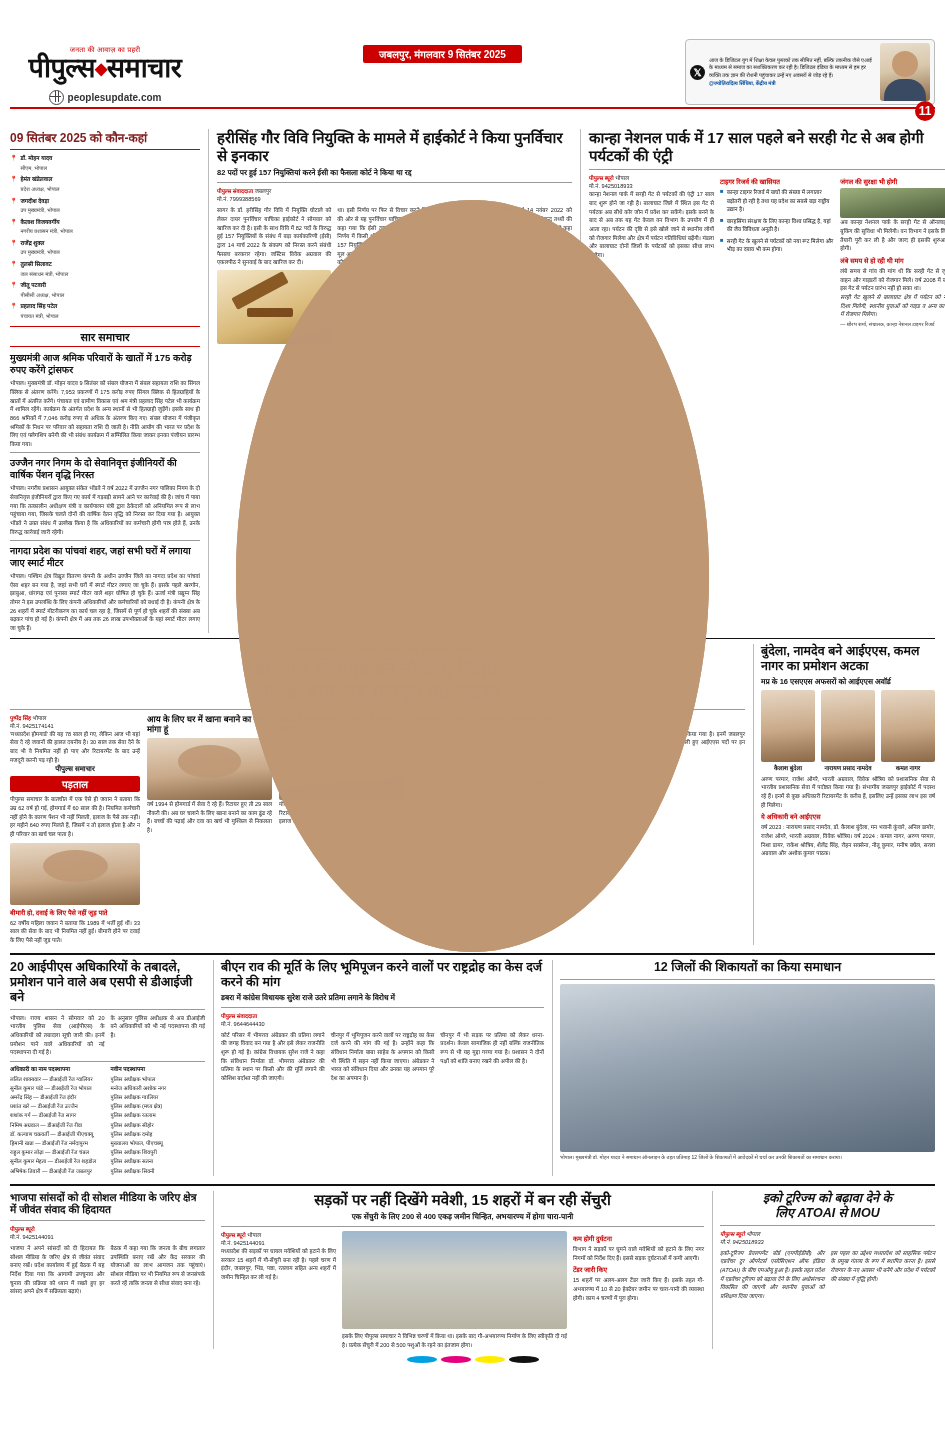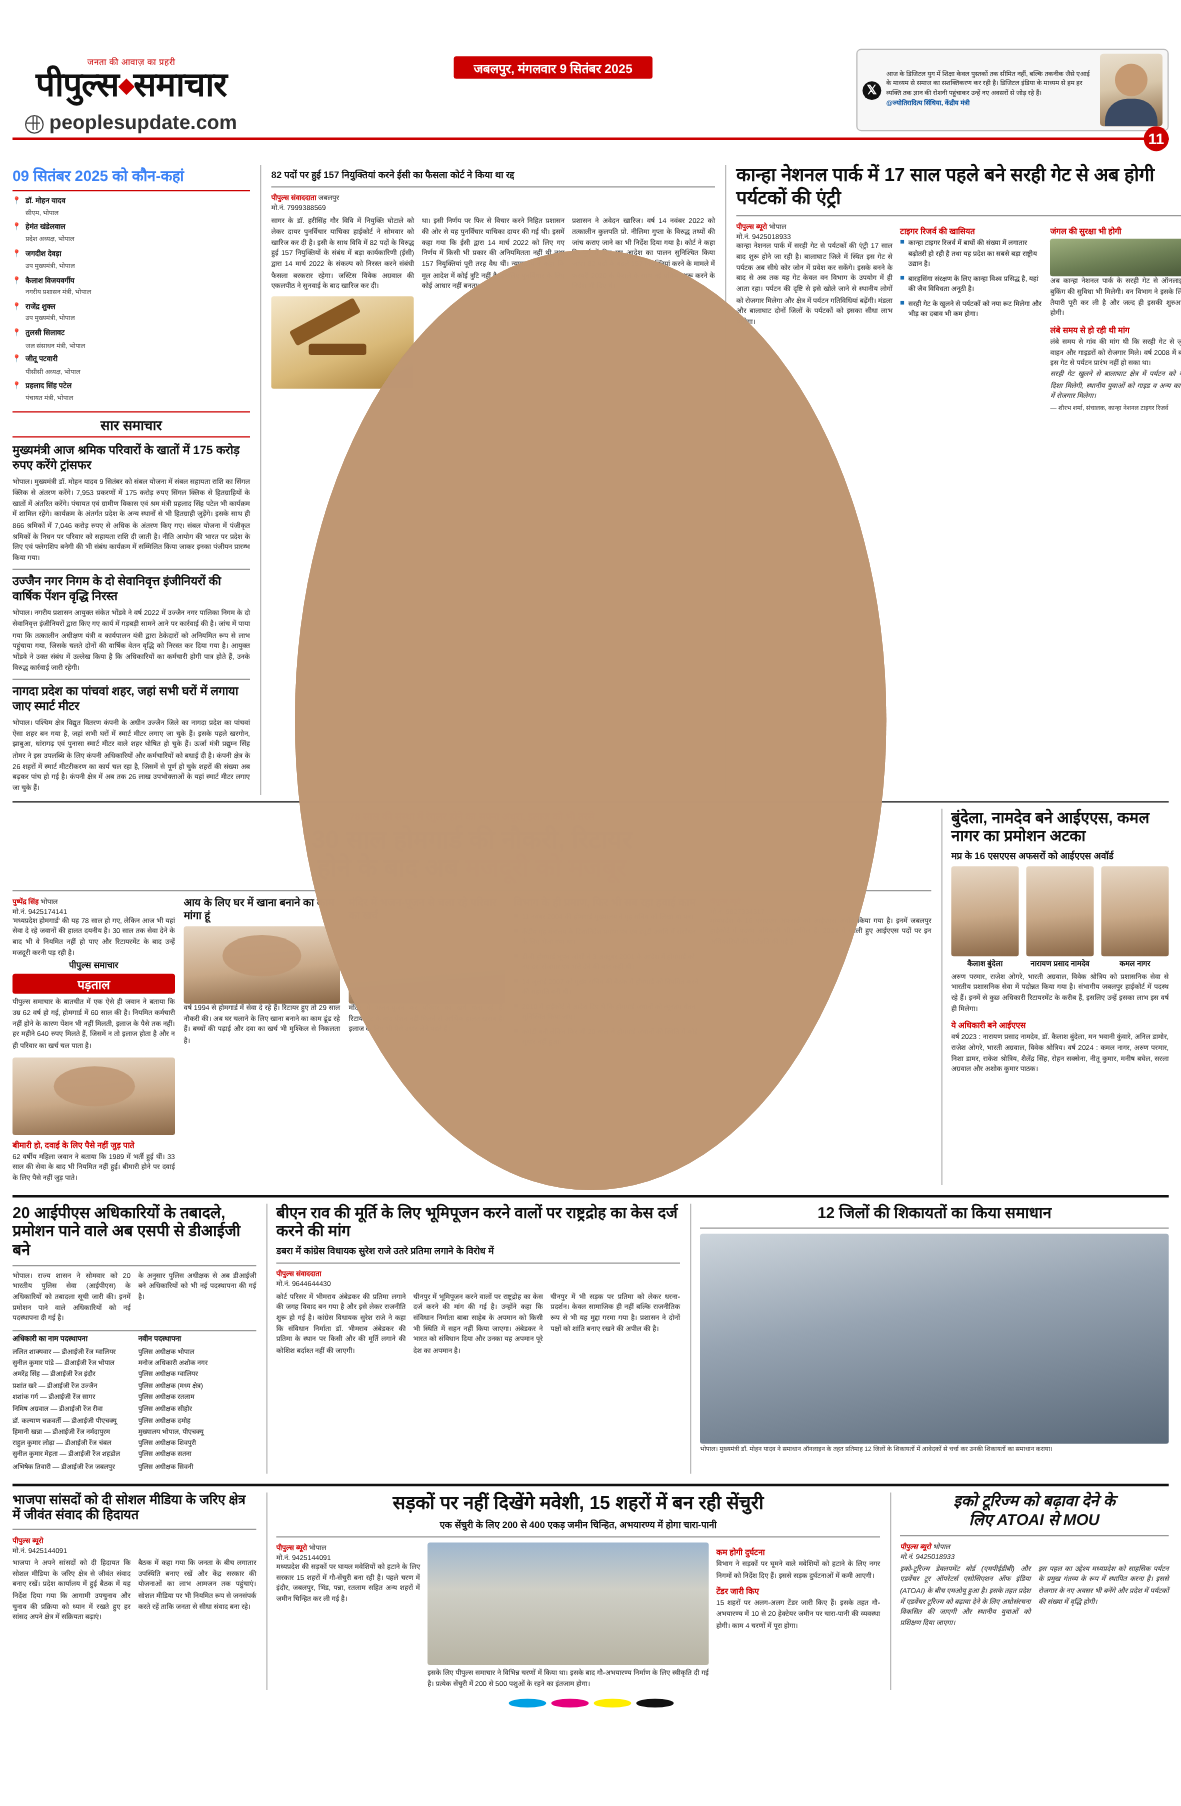--- a/index.html
+++ b/index.html
@@ -28,21 +28,21 @@
   }
   .mast-left{width:190px;flex:none;padding-top:10px;}
   .mast-logo-top{font-size:7px;color:#c00;text-align:center;letter-spacing:.2px;}
   .mast-logo{
     font-size:27px;font-weight:bold;color:#111;letter-spacing:-.5px;
     text-align:center;line-height:1.05;
   }
   .mast-logo .dia{color:#c00;font-size:16px;vertical-align:middle;}
   .mast-site{
     margin-top:8px;display:flex;align-items:center;justify-content:center;gap:4px;
-    font-size:16px;color:#333;font-weight:bold;
+    font-size:10px;color:#333;font-weight:bold;
   }
   .globe{
     width:13px;height:13px;border:1.2px solid #444;border-radius:50%;
     display:inline-block;position:relative;
   }
   .globe:before{content:"";position:absolute;left:5px;top:0;width:2px;height:11px;border-left:1.2px solid #444;border-right:1.2px solid #444;}
   .globe:after{content:"";position:absolute;left:0;top:5px;width:11px;border-top:1.2px solid #444;}
 
   .mast-center{flex:1;text-align:center;}
   .mast-title{
@@ -94,21 +94,21 @@
   .byline .mob{color:#222;font-weight:normal;}
   .kicker{font-size:8px;font-weight:bold;color:#c00;}
 
   
   .top-grid{display:flex;gap:8px;margin-top:20px;}
   .c-left{width:190px;flex:none;}
   .c-mid{width:355px;flex:none;}
   .c-right{width:360px;flex:none;}
 
   .datebar{
-    color:#3b82f6;font-weight:bold;font-size:12px;border-bottom:1px solid #c00;
+    color:#7f1d1d;font-weight:bold;font-size:12px;border-bottom:1px solid #c00;
     padding-bottom:3px;margin-bottom:4px;
   }
   .minlist{font-size:5.8px;line-height:1.65;}
   .minlist div{display:flex;gap:3px;align-items:flex-start;margin-bottom:3px;}
   .pin{color:#c00;font-size:6px;line-height:1;margin-top:1px;}
   .minlist b{font-weight:bold;}
   .minlist span.sub{display:block;color:#444;font-weight:normal;font-size:5.2px;}
 
   .saar{
     text-align:center;font-weight:bold;font-size:11px;color:#111;
@@ -257,20 +257,21 @@
         <div class="body-txt">भोपाल। नगरीय प्रशासन आयुक्त संकेत भोंडवे ने वर्ष 2022 में उज्जैन नगर पालिका निगम के दो सेवानिवृत्त इंजीनियरों द्वारा किए गए कार्य में गड़बड़ी सामने आने पर कार्रवाई की है। जांच में पाया गया कि तत्कालीन अधीक्षण यंत्री व कार्यपालन यंत्री द्वारा ठेकेदारों को अनियमित रूप से लाभ पहुंचाया गया, जिसके चलते दोनों की वार्षिक वेतन वृद्धि को निरस्त कर दिया गया है। आयुक्त भोंडवे ने उक्त संबंध में उल्लेख किया है कि अधिकारियों का कर्मचारी होगी पात्र होते हैं, उनके विरुद्ध कार्रवाई जारी रहेगी।</div>
       </div>
       <div class="thin"></div>
       <div>
         <div class="sub-hl">नागदा प्रदेश का पांचवां शहर, जहां सभी घरों में लगाया जाए स्मार्ट मीटर</div>
         <div class="body-txt">भोपाल। पश्चिम क्षेत्र विद्युत वितरण कंपनी के अधीन उज्जैन जिले का नागदा प्रदेश का पांचवां ऐसा शहर बन गया है, जहां सभी घरों में स्मार्ट मीटर लगाए जा चुके हैं। इसके पहले खरगोन, झाबुआ, धांरागढ़ एवं पुनासा स्मार्ट मीटर वाले शहर घोषित हो चुके हैं। ऊर्जा मंत्री प्रद्युम्न सिंह तोमर ने इस उपलब्धि के लिए कंपनी अधिकारियों और कर्मचारियों को बधाई दी है। कंपनी क्षेत्र के 26 शहरों में स्मार्ट मीटरीकरण का कार्य चल रहा है, जिसमें से पूर्ण हो चुके शहरों की संख्या अब बढ़कर पांच हो गई है। कंपनी क्षेत्र में अब तक 26 लाख उपभोक्ताओं के यहां स्मार्ट मीटर लगाए जा चुके हैं।</div>
       </div>
     </div>
 
     <div class="c-mid col-div" style="padding-left:8px;">
+      <div class="headline-lg">हरीसिंह गौर विवि नियुक्ति के मामले में हाईकोर्ट ने किया पुनर्विचार से इनकार</div>
       <div class="deck">82 पदों पर हुई 157 नियुक्तियां करने ईसी का फैसला कोर्ट ने किया था रद्द</div>
       <div class="thin"></div>
       <div class="byline">
         <span>पीपुल्स संवाददाता</span>
         <span class="mob">जबलपुर</span>
         <div class="mob">मो.नं. 7999388569</div>
       </div>
       <div class="three" style="margin-top:3px;">
         <div>
           <div class="body-txt">सागर के डॉ. हरीसिंह गौर विवि में नियुक्ति घोटाले को लेकर दायर पुनर्विचार याचिका हाईकोर्ट ने सोमवार को खारिज कर दी है। इसी के साथ विवि में 82 पदों के विरुद्ध हुई 157 नियुक्तियों के संबंध में बड़ा कार्यकारिणी (ईसी) द्वारा 14 मार्च 2022 के संकल्प को निरस्त करने संबंधी फैसला बरकरार रहेगा। जस्टिस विवेक अग्रवाल की एकलपीठ ने सुनवाई के बाद खारिज कर दी।</div>

